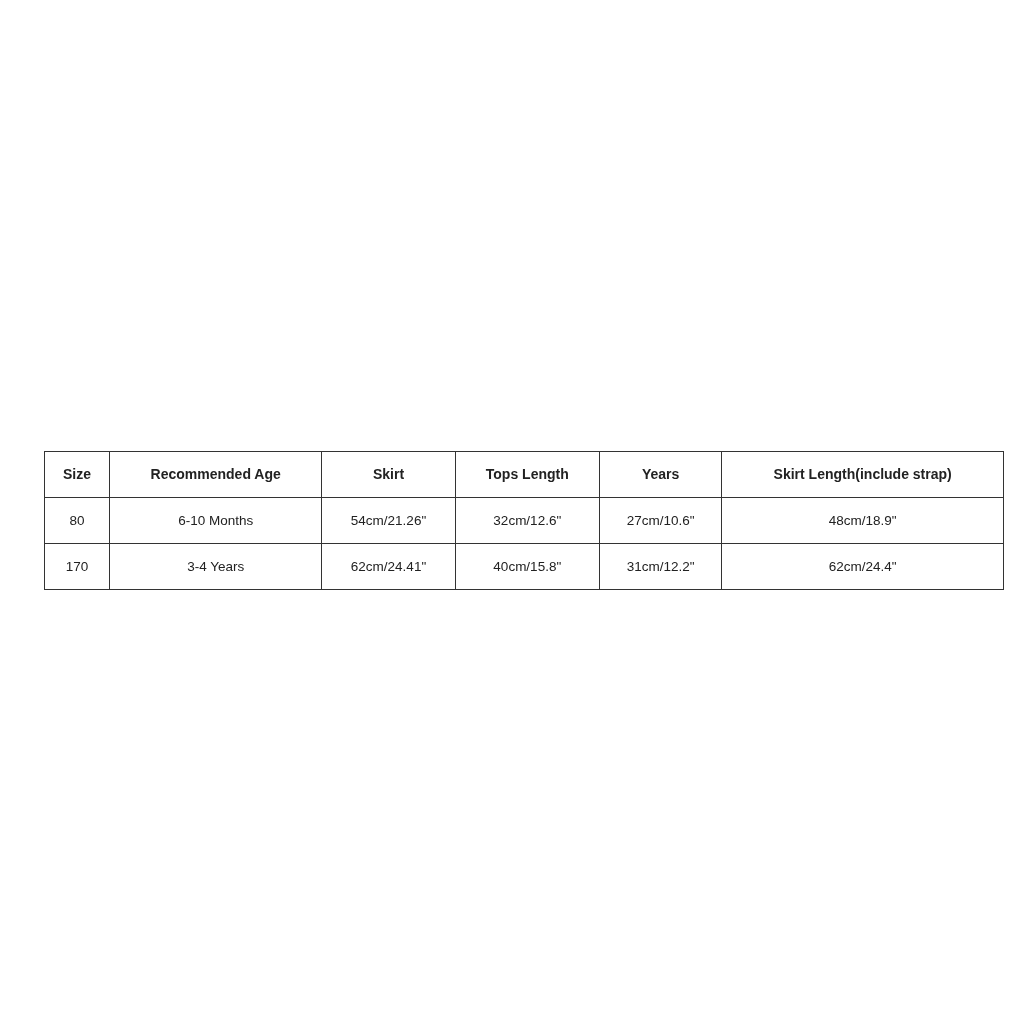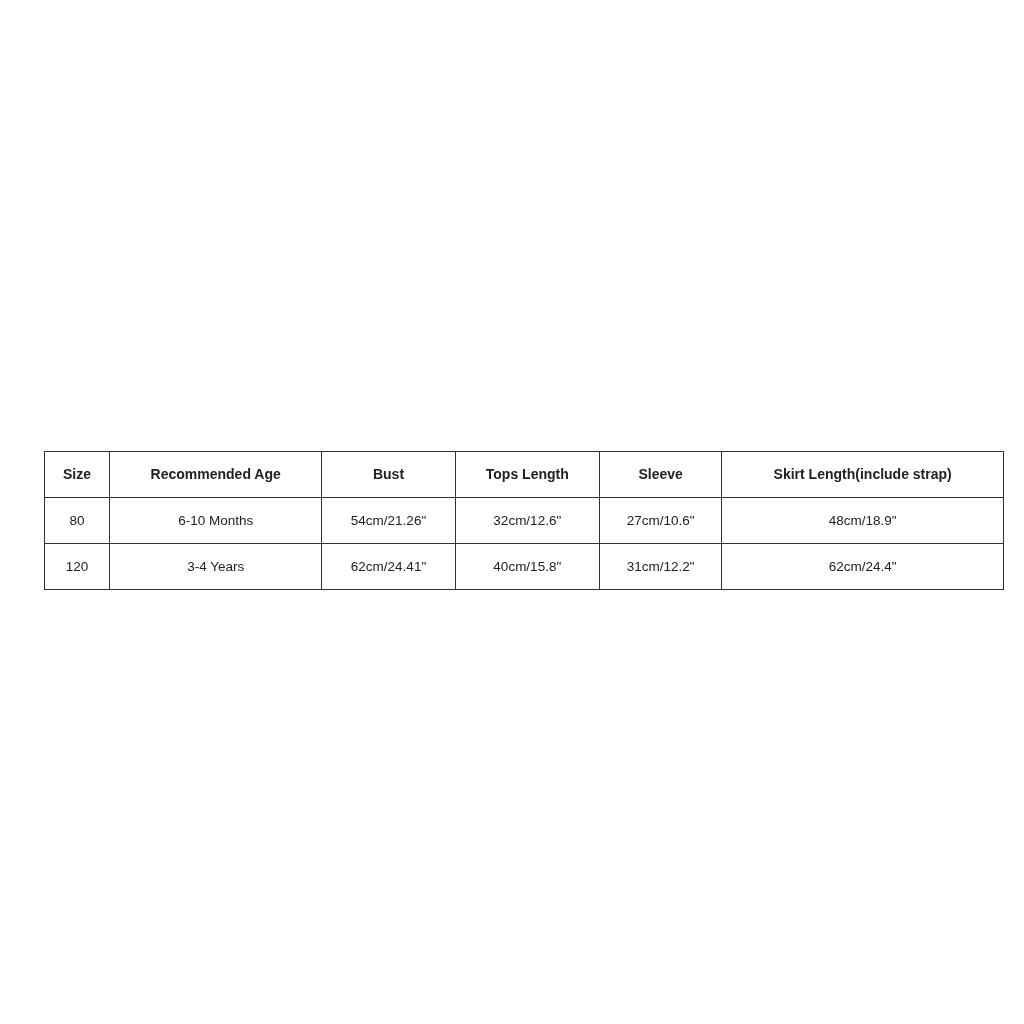--- a/index.html
+++ b/index.html
@@ -51,37 +51,37 @@
   </style>
 </head>
 <body>
 
 <div class="table-container">
   <table>
     <thead>
       <tr>
         <th>Size</th>
         <th>Recommended Age</th>
-        <th>Bust</th>
+        <th>Skirt</th>
         <th>Tops Length</th>
-        <th>Sleeve</th>
+        <th>Years</th>
         <th>Skirt Length(include strap)</th>
       </tr>
     </thead>
     <tbody id="table-body">
     <tr>
           <td>80</td>
           <td>6-10 Months</td>
           <td>54cm/21.26"</td>
           <td>32cm/12.6"</td>
           <td>27cm/10.6"</td>
           <td>48cm/18.9"</td>
         </tr>
         <tr>
-          <td>120</td>
+          <td>170</td>
           <td>3-4 Years</td>
           <td>62cm/24.41"</td>
           <td>40cm/15.8"</td>
           <td>31cm/12.2"</td>
           <td>62cm/24.4"</td>
         </tr>
       </tbody>
   </table>
 </div>
 

